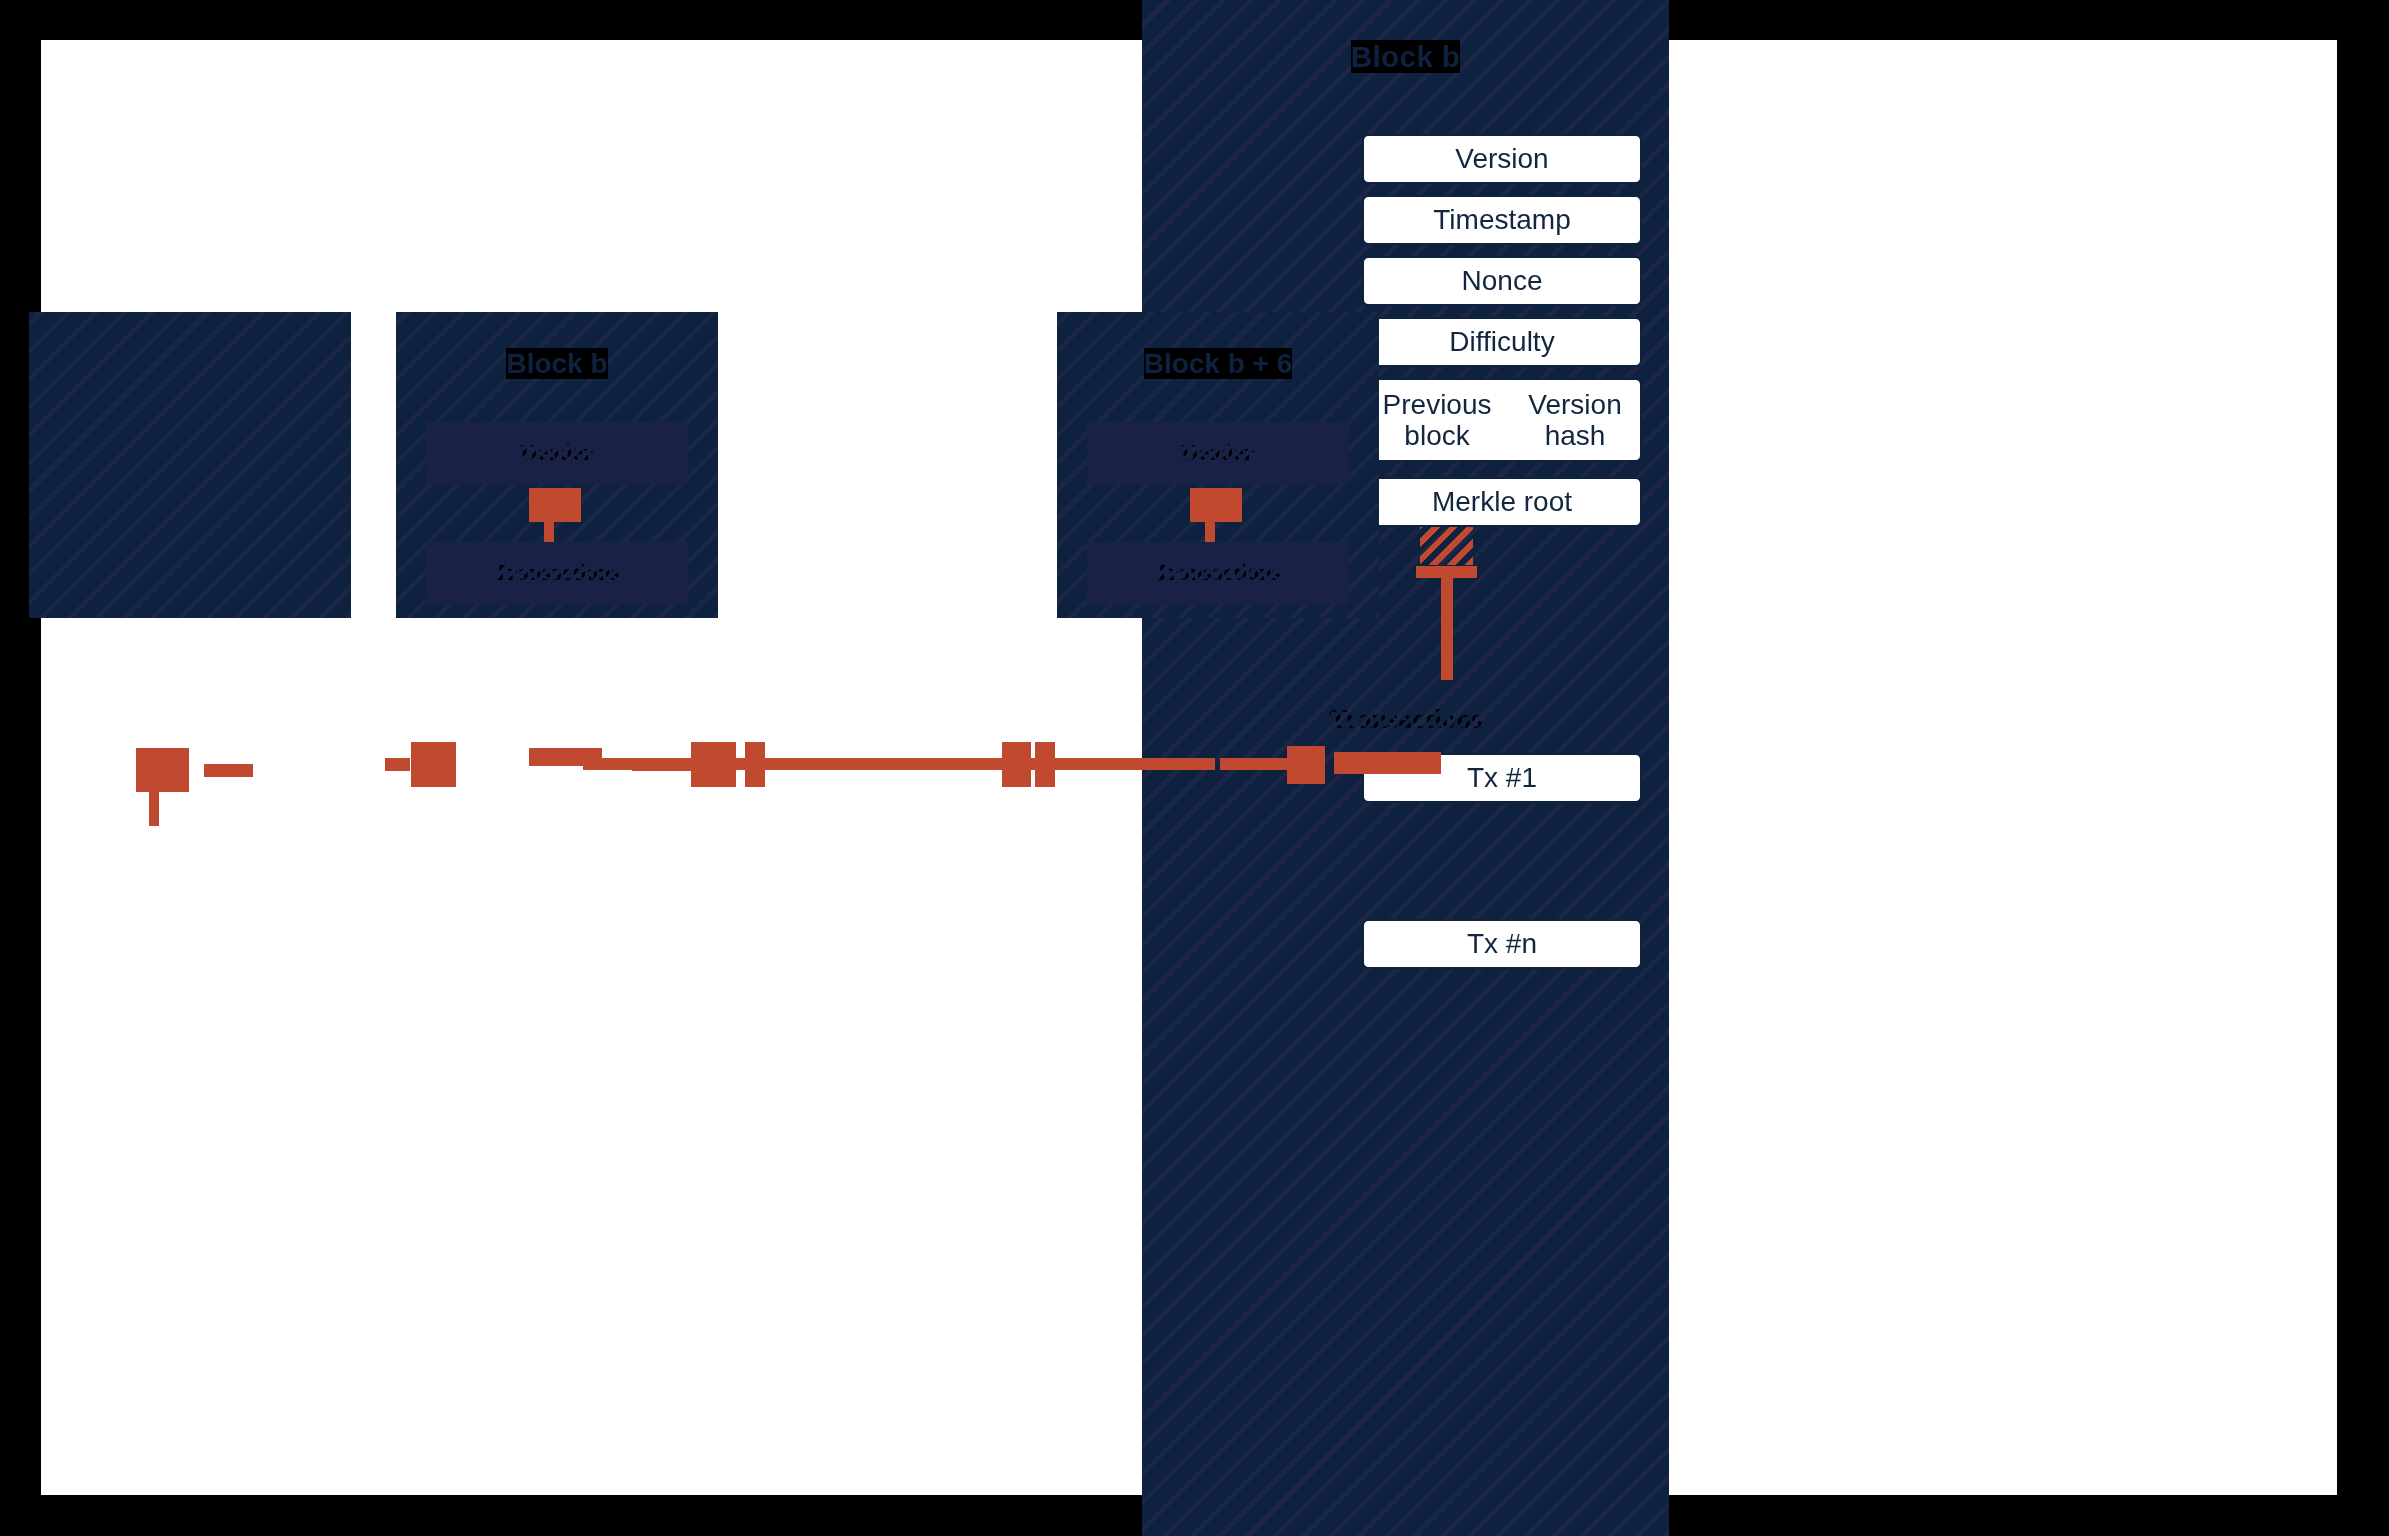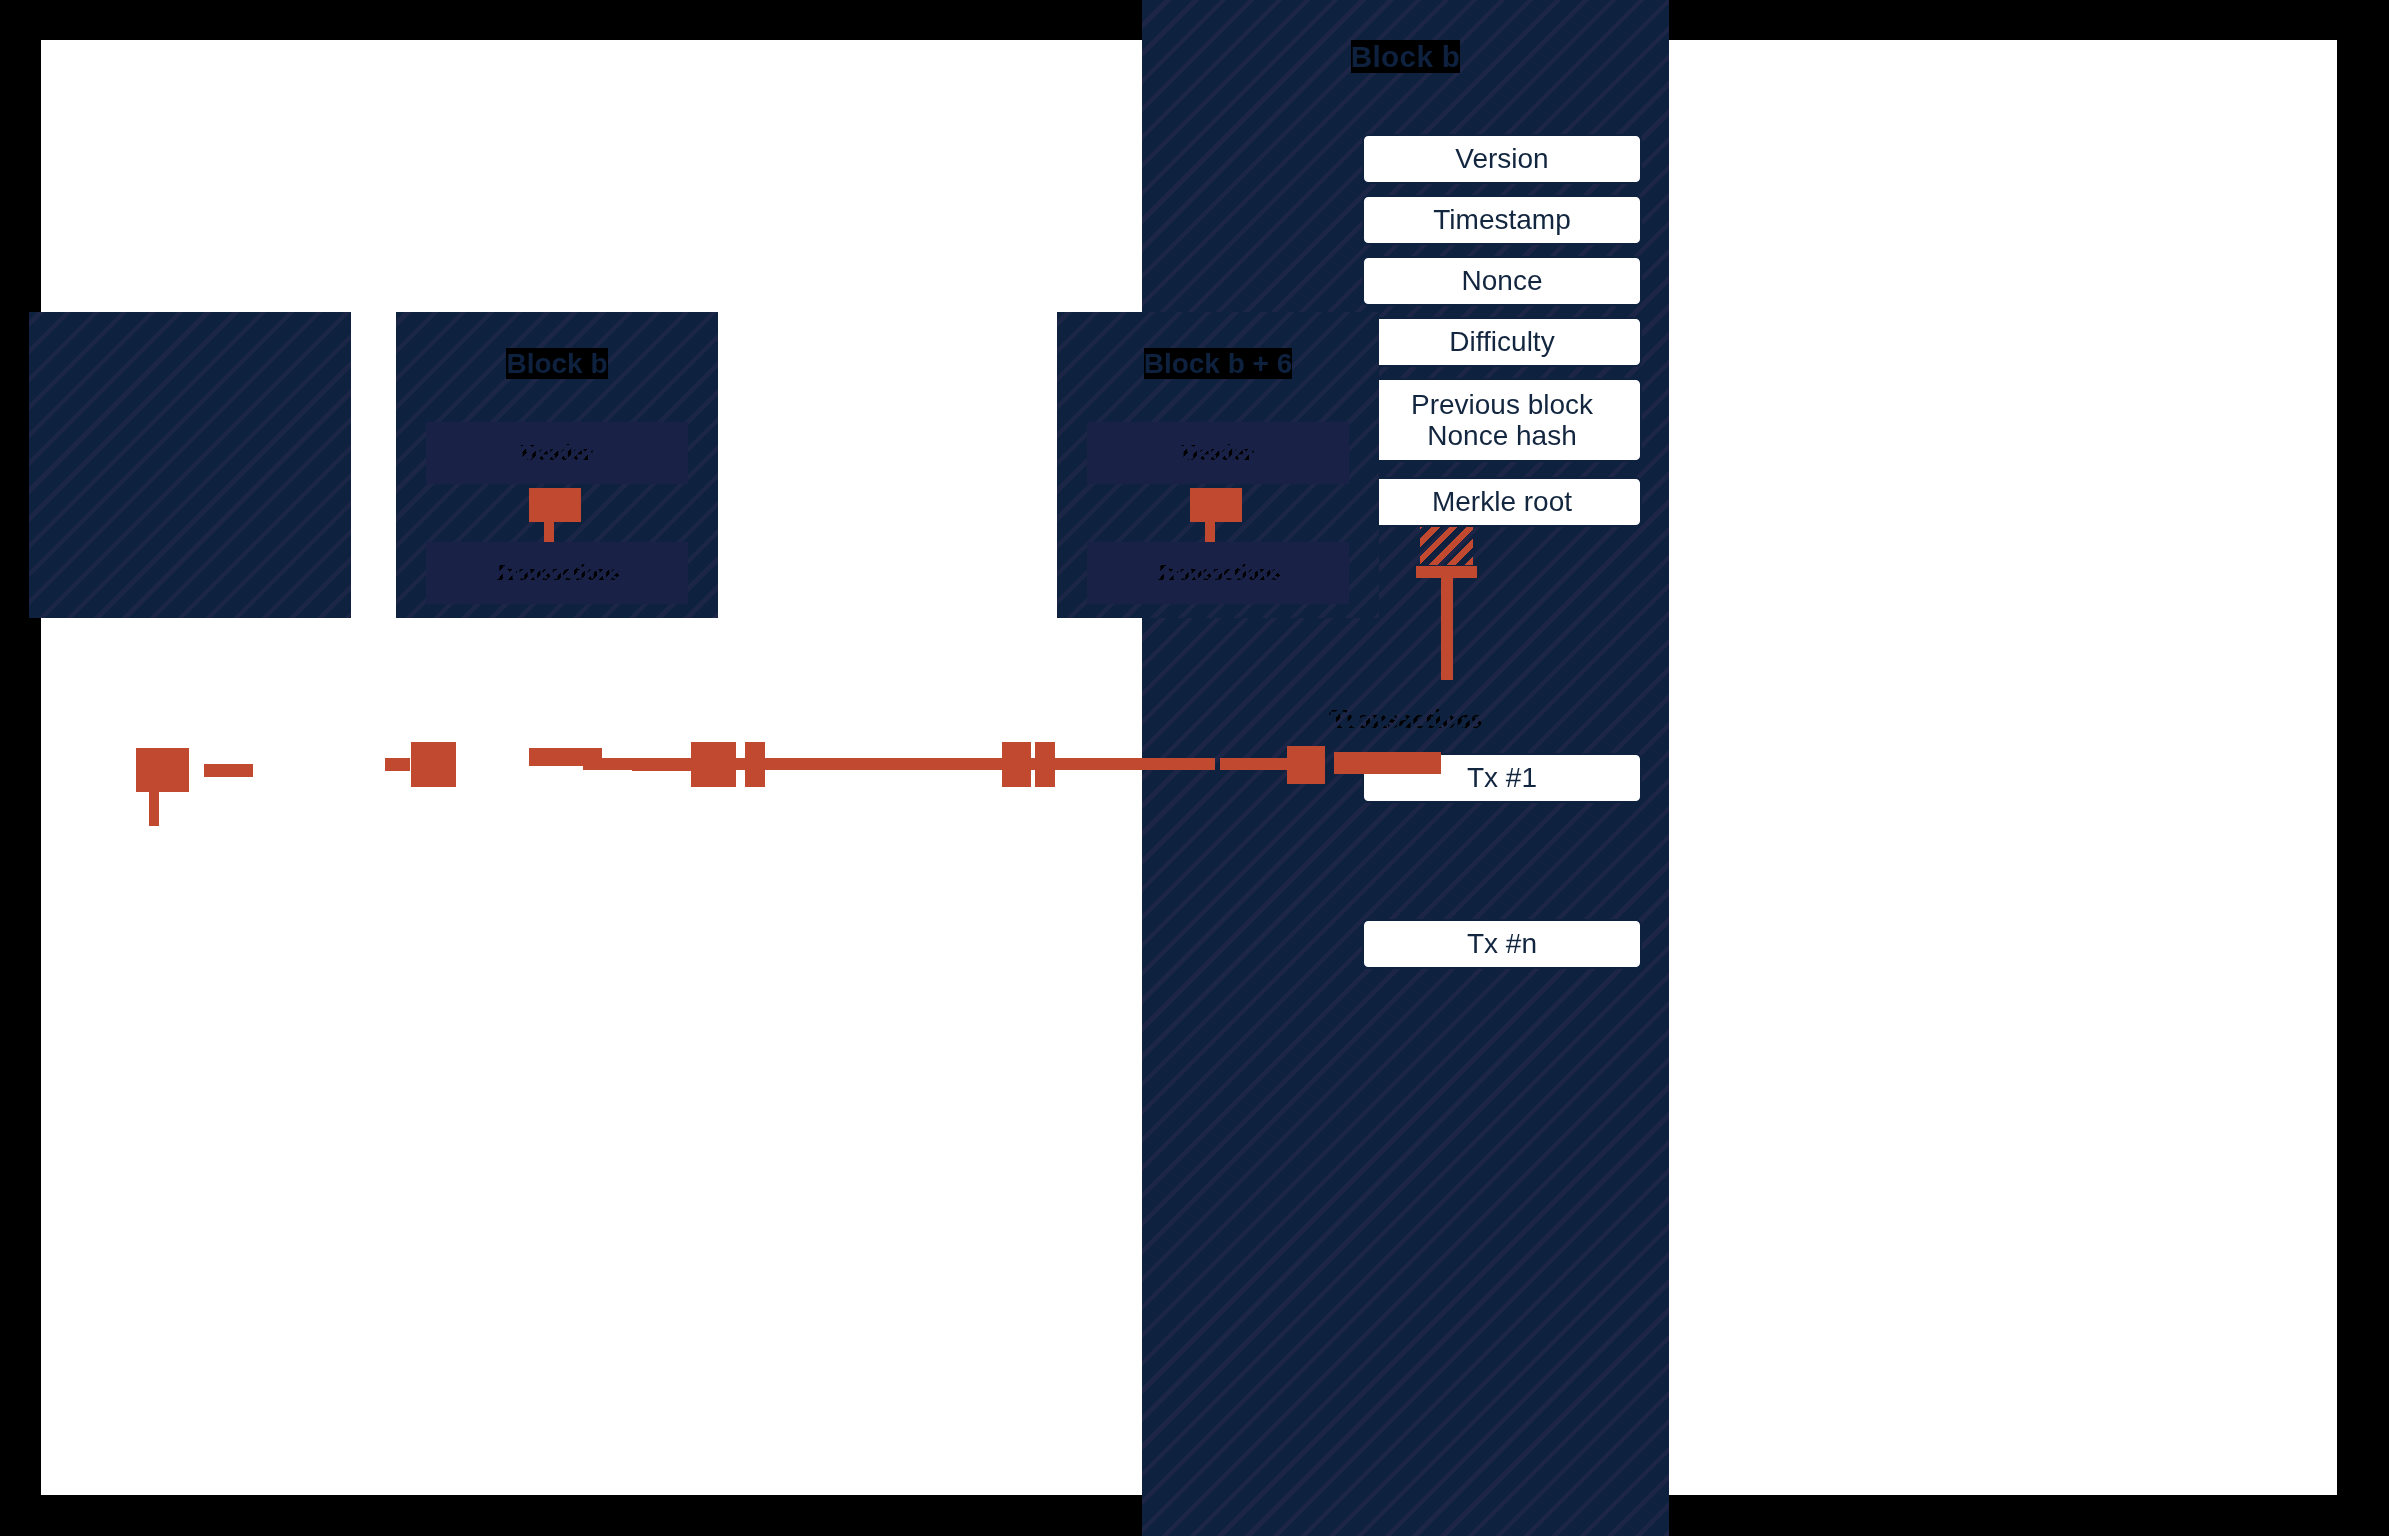--- a/index.html
+++ b/index.html
@@ -171,23 +171,23 @@
   </div>
   <div class="fieldbox" style="top:155px;height:50px;">
     <span>Timestamp</span>
   </div>
   <div class="fieldbox" style="top:216px;height:50px;">
     <span>Nonce</span>
   </div>
   <div class="fieldbox" style="top:277px;height:50px;">
     <span>Difficulty</span>
   </div>
-  <div class="fieldbox" style="top:338px;height:84px;flex-direction:column;">
+  <div class="fieldbox" style="top:338px;height:84px;flex-direction:row;">
     <span>Previous block</span>
-    <span>Nonce hash</span>
+    <span>Version hash</span>
   </div>
   <div class="fieldbox" style="top:437px;height:50px;">
     <span>Merkle root</span>
   </div>
 
   <div class="hatch-head" style="left:1214px;top:353px;width:45px;height:49px;"></div>
   <div class="or" style="left:1198px;top:372px;width:19.7px;height:10.7px;"></div>
 
   <div class="hatch-head" style="left:1379px;top:487px;width:53px;height:38px;"></div>
   <div class="or" style="left:1375px;top:526px;width:61px;height:11.6px;"></div>

